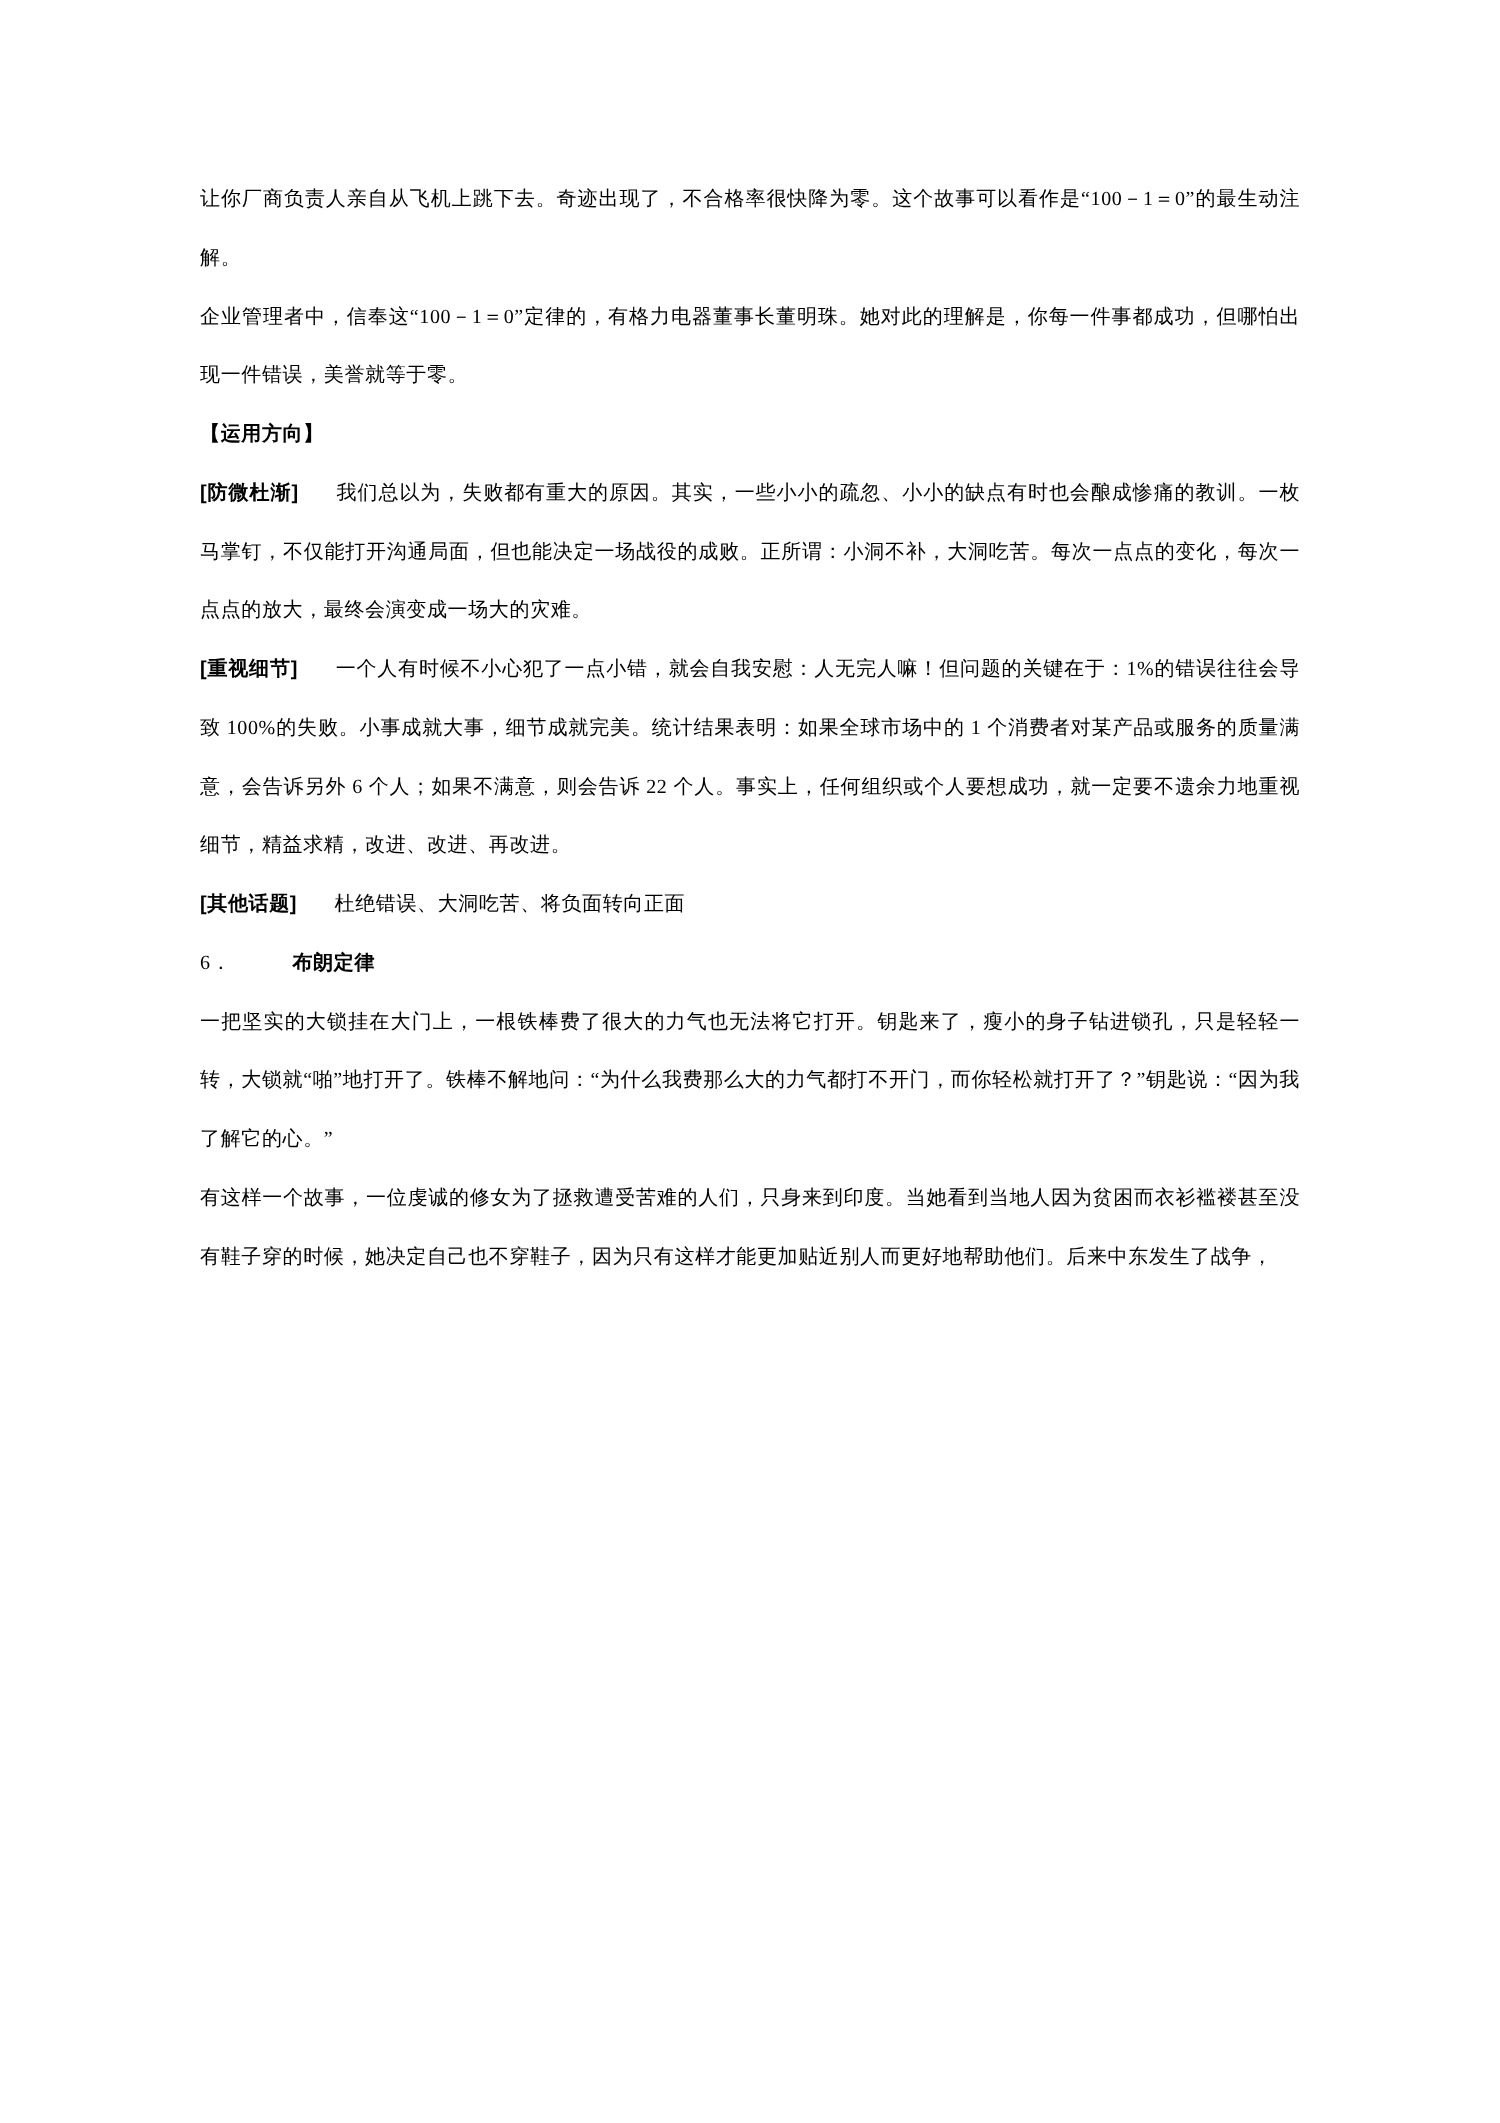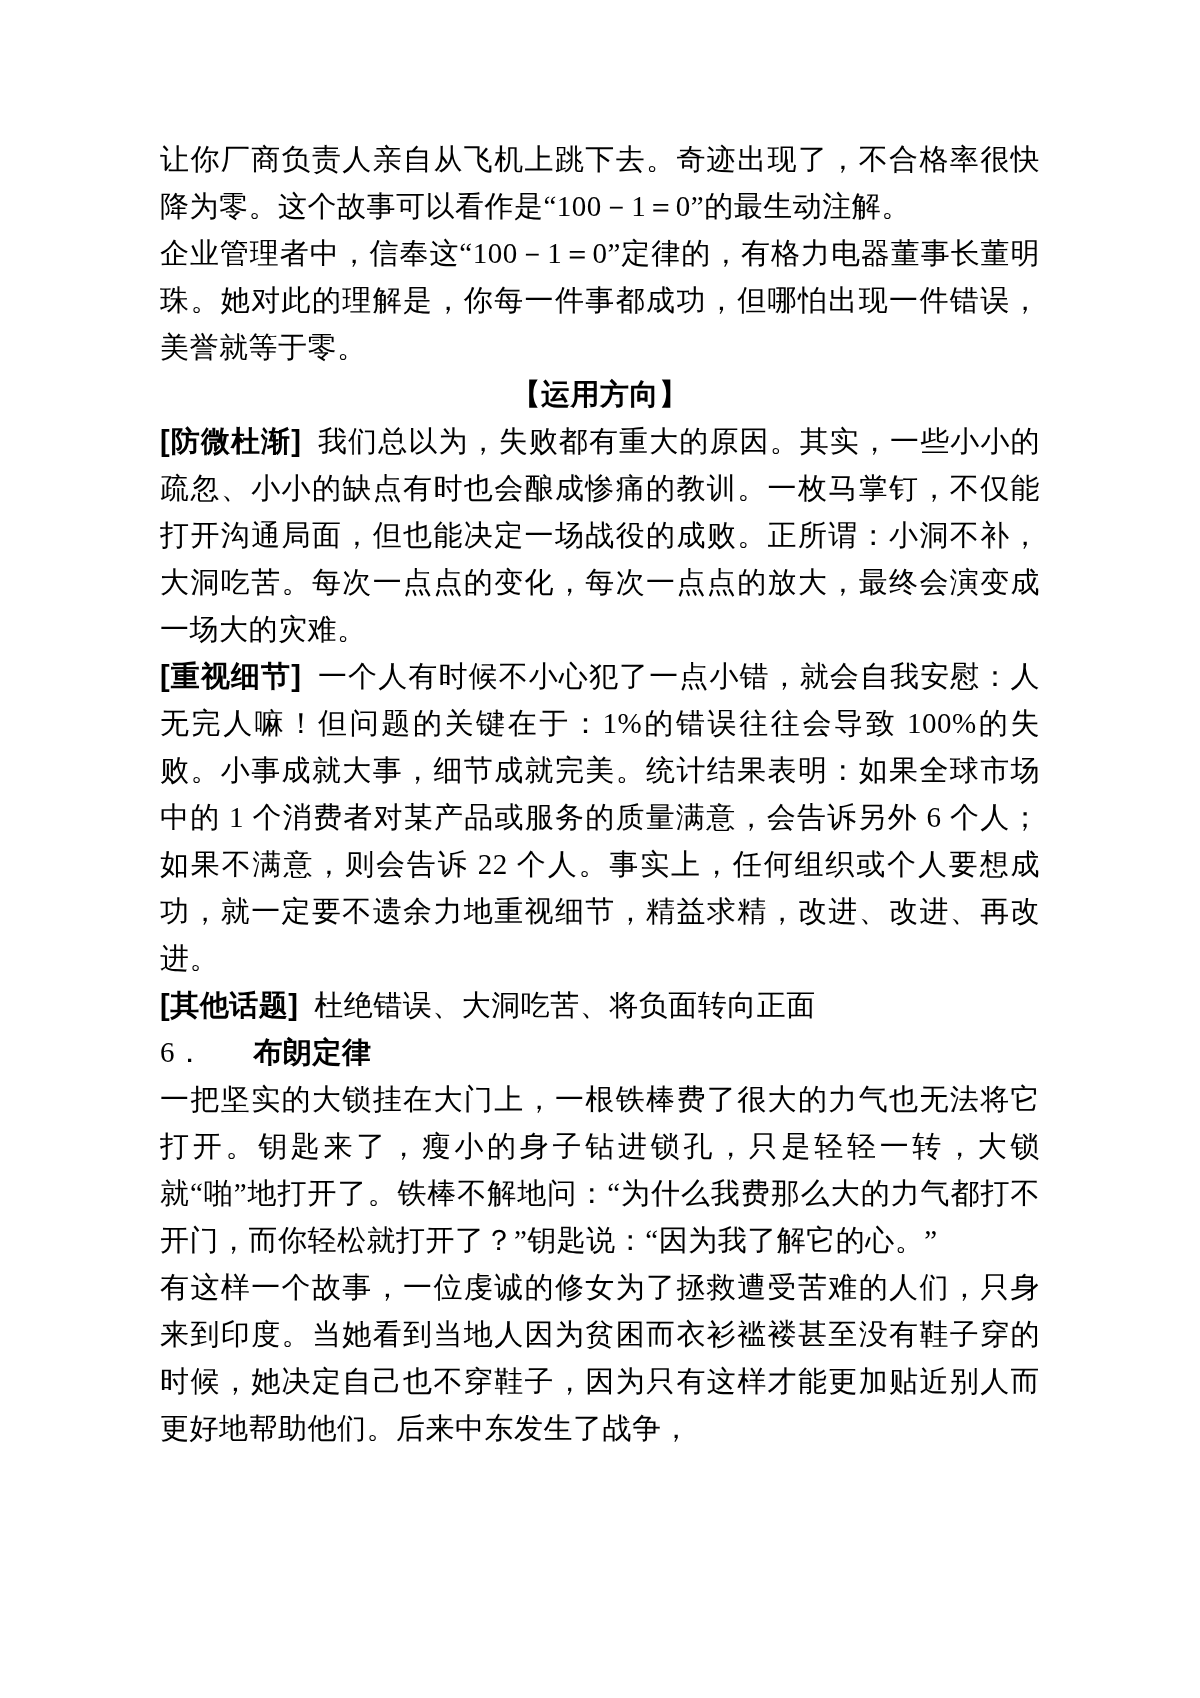--- a/index.html
+++ b/index.html
@@ -15,48 +15,48 @@
     font-family: "Liberation Serif", "DejaVu Serif", serif;
   }
   .page {
     position: absolute;
     left: 160px;
     top: 136px;
     width: 880px;
   }
   .para {
     margin: 0;
-    font-size: 29px;
+    font-size: 16px;
     line-height: 47px;
     text-align: justify;
     text-justify: inter-ideograph;
     letter-spacing: 0.5px;
   }
   .section-heading {
     font-weight: bold;
     font-family: "Liberation Sans", "DejaVu Sans", sans-serif;
-    text-align: center;
+    text-align: left;
   }
   .numbered-heading {
     text-align: left;
   }
   .numbered-heading .num {
     font-family: "Liberation Serif", "DejaVu Serif", serif;
     font-weight: normal;
     margin-right: 8px;
   }
   .numbered-heading .title {
     font-weight: bold;
     font-family: "Liberation Sans", "DejaVu Sans", sans-serif;
     margin-left: 41px;
   }
   .topic-label {
     font-weight: bold;
     font-family: "Liberation Sans", "DejaVu Sans", sans-serif;
-    margin-right: 16px;
+    margin-right: 30px;
   }
 </style>
 </head>
 <body>
 
 <main class="page" id="doc">
     <p class="para body"><span>让你厂商负责人亲自从飞机上跳下去。奇迹出现了，不合格率很快降为零。这个故事可以看作是“100－1＝0”的最生动注解。</span></p>
     <p class="para body"><span>企业管理者中，信奉这“100－1＝0”定律的，有格力电器董事长董明珠。她对此的理解是，你每一件事都成功，但哪怕出现一件错误，美誉就等于零。</span></p>
     <p class="para section-heading"><span>【运用方向】</span></p>
     <p class="para labeled"><span class="topic-label">[防微杜渐]</span><span>我们总以为，失败都有重大的原因。其实，一些小小的疏忽、小小的缺点有时也会酿成惨痛的教训。一枚马掌钉，不仅能打开沟通局面，但也能决定一场战役的成败。正所谓：小洞不补，大洞吃苦。每次一点点的变化，每次一点点的放大，最终会演变成一场大的灾难。</span></p>

